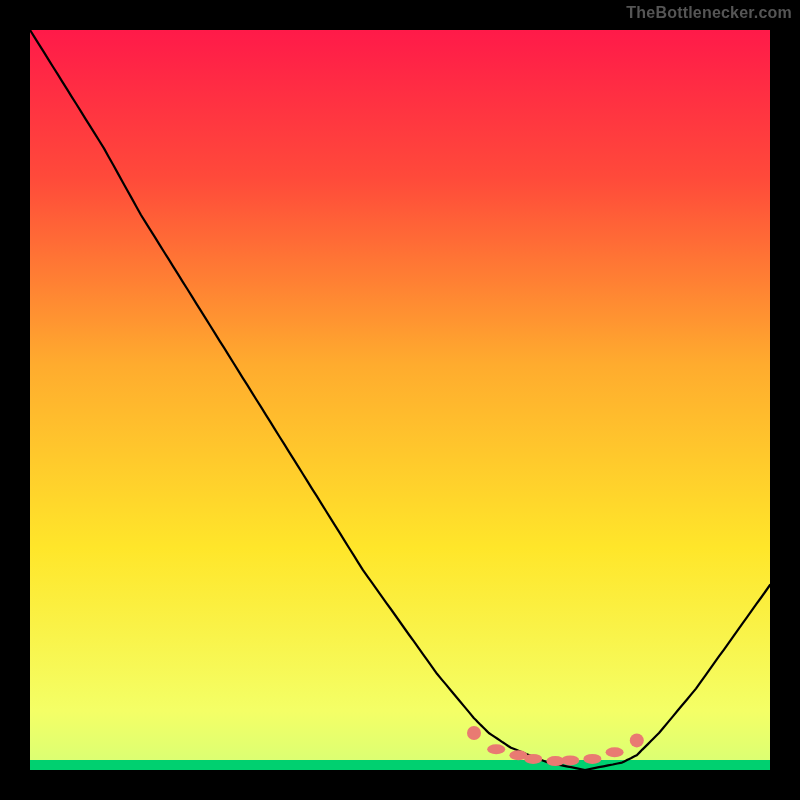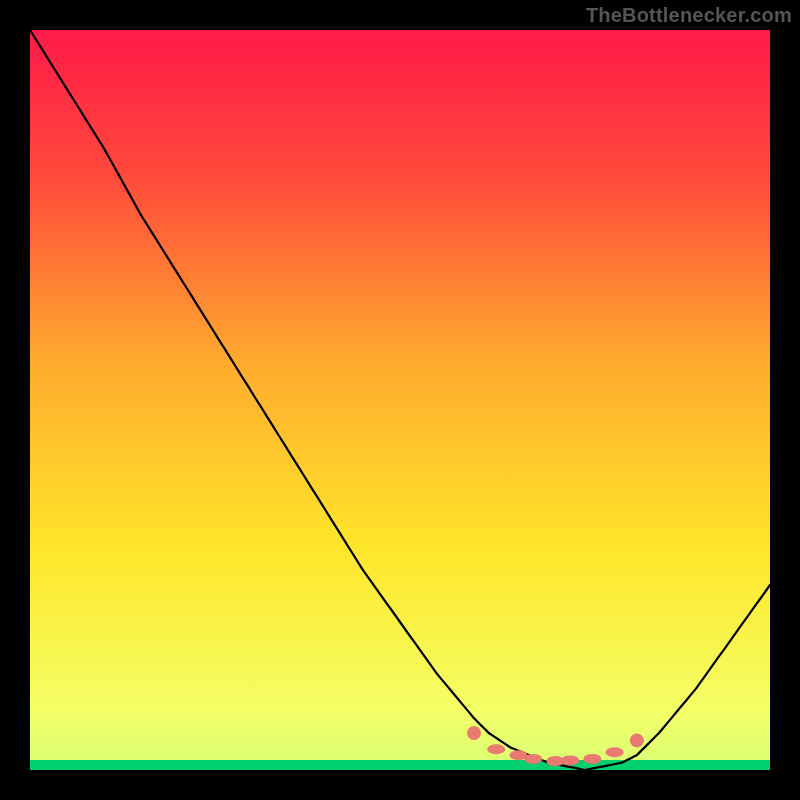--- a/index.html
+++ b/index.html
@@ -15,21 +15,21 @@
     position: relative;
     width: 800px;
     height: 800px;
     background: #000;
   }
   .watermark {
     position: absolute;
     top: 4px;
     right: 8px;
     color: #555;
-    font-size: 20px;
+    font-size: 16px;
     font-weight: 600;
     letter-spacing: 0.2px;
     z-index: 10;
   }
   .plot-wrap {
     position: absolute;
     left: 30px;
     top: 30px;
     width: 740px;
     height: 740px;

